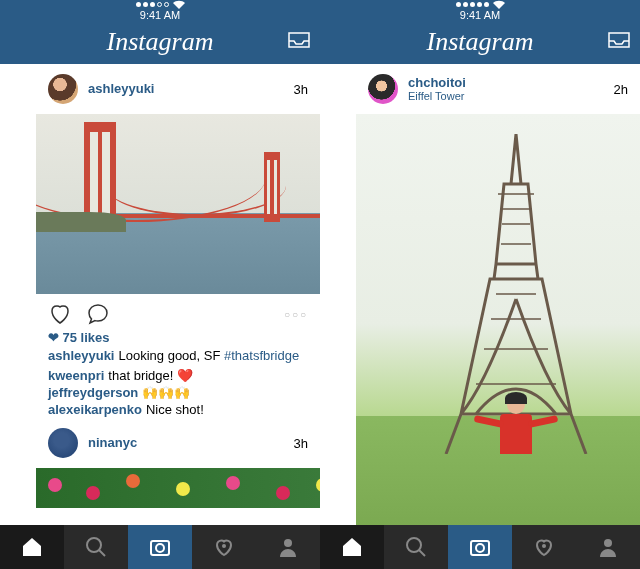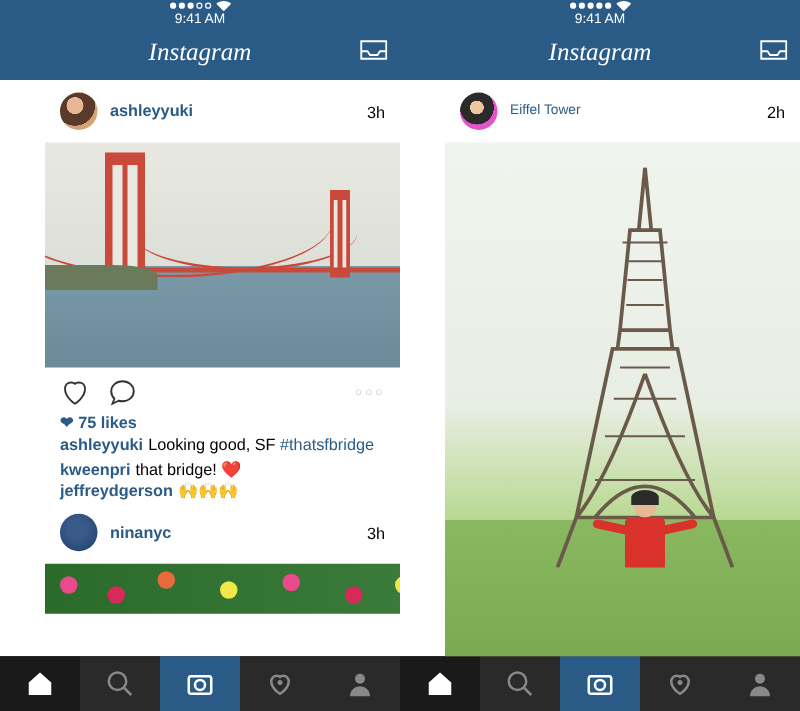--- a/index.html
+++ b/index.html
@@ -8,21 +8,21 @@
 .phone { width: 320px; height: 569px; display: flex; flex-direction: column; position: relative; background: #fff; }
 .statusbar { height: 20px; background: #2a5b86; color: #fff; display: flex; align-items: center; justify-content: space-between; padding: 0 6px; font-size: 11px; flex-direction: column; }
 .sb-left, .sb-right { display: flex; align-items: center; gap: 4px; }
 .dots { display: flex; gap: 2px; }
 .dot { width: 5px; height: 5px; border-radius: 50%; background: #fff; }
 .dot.hollow { background: none; border: 1px solid #fff; width: 5px; height: 5px; }
 .wifi { width: 12px; height: 9px; }
 .batt { width: 22px; height: 10px; border: 1px solid #fff; border-radius: 2px; position: relative; background: #fff; }
 .batt::after { content: ''; position: absolute; right: -3px; top: 2px; width: 2px; height: 4px; background: #fff; border-radius: 0 1px 1px 0; }
 .navbar { height: 44px; background: #2a5b86; display: flex; align-items: center; justify-content: center; position: relative; }
-.brand { font-family: 'Brush Script MT', cursive; font-size: 20px; color: #fff; font-style: italic; font-weight: 500; }
+.brand { font-family: 'Brush Script MT', cursive; font-size: 26px; color: #fff; font-style: italic; font-weight: 500; }
 .inbox-btn { position: absolute; right: 10px; top: 12px; }
 .feed { flex: 1; overflow: hidden; background: #fff; padding-left: 36px; }
 .post-header { display: flex; align-items: center; padding: 10px 12px; }
 .avatar { width: 30px; height: 30px; border-radius: 50%; margin-right: 10px; flex-shrink: 0; }
 .av1 { background: radial-gradient(circle at 40% 35%, #e8b896 25%, #5a3a2a 26%, #5a3a2a 60%, #d4a574 61%); }
 .av2 { background: radial-gradient(circle at 45% 40%, #f0c5a0 22%, #2a2a2a 23%, #2a2a2a 55%, #e055c8 56%); }
 .av3 { background: radial-gradient(circle at 45% 40%, #3a5a8a 30%, #2a4a7a 70%); }
 .user-stack { flex: 1; line-height: 1.2; }
 .uname { color: #2a5b86; font-weight: 600; font-size: 13px; }
 .loc { color: #2a5b86; font-size: 11px; }
@@ -124,20 +124,21 @@
             <path d="M12 3c5 0 9 3.5 9 8s-4 8-9 8c-1 0-2-.1-3-.4L4 21l1.5-4C4 15.5 3 13.4 3 11c0-4.5 4-8 9-8z" fill="none" stroke="#333" stroke-width="1.5"></path>
           </svg>
         <span class="more">○○○</span>
       </div>
       <div class="likes">❤ <span>75 likes</span></div>
       <div class="caption">
         <span class="uname">ashleyyuki</span><span>Looking good, SF </span><span class="hashtag">#thatsfbridge</span>
       </div>
       <div class="comment"><span class="uname">kweenpri</span><span>that bridge! ❤️</span></div>
       <div class="comment"><span class="uname">jeffreydgerson</span><span>🙌🙌🙌</span></div>
+      <div class="comment"><span class="uname">alexeikarpenko</span><span>Nice shot!</span></div>
 
       <div class="post-header">
         <div class="avatar av3"></div>
         <div class="user-stack">
             <div class="uname">ninanyc</div>
           </div>
         <div class="timestamp">3h</div>
       </div>
       <div class="flowers">
         <div class="fl" style="background:#e84a8a;left:12px;top:10px"></div>
@@ -207,20 +208,21 @@
       <div class="inbox-btn">
         <svg width="22" height="18">
             <path d="M1 1h20v14H1z M1 9h5l2 3h6l2-3h5" fill="none" stroke="#fff" stroke-width="1.5"></path>
           </svg>
       </div>
     </div>
     <div class="feed">
       <div class="post-header">
         <div class="avatar av2"></div>
         <div class="user-stack">
+          <div class="uname">chchoitoi</div>
           <div class="loc">Eiffel Tower</div>
         </div>
         <div class="timestamp">2h</div>
       </div>
       <div class="photo eiffel">
         <div class="etowr">
           <svg viewBox="0 0 200 320">
             <path d="M100 0 L95 50 L105 50 Z M88 50 L112 50 L120 130 L80 130 Z M80 130 L120 130 L122 145 L78 145 Z M74 145 L126 145 L155 280 L45 280 Z M100 165 Q70 250 45 280 M100 165 Q130 250 155 280 M45 280 L30 320 M155 280 L170 320 M60 280 Q100 230 140 280" fill="none" stroke="#6a5a4a" stroke-width="3"></path>
             <path d="M82 60 L118 60 M84 75 L116 75 M86 90 L114 90 M85 110 L115 110 M80 160 L120 160 M75 185 L125 185 M68 215 L132 215 M60 250 L140 250" stroke="#6a5a4a" stroke-width="1.5"></path>
           </svg>

